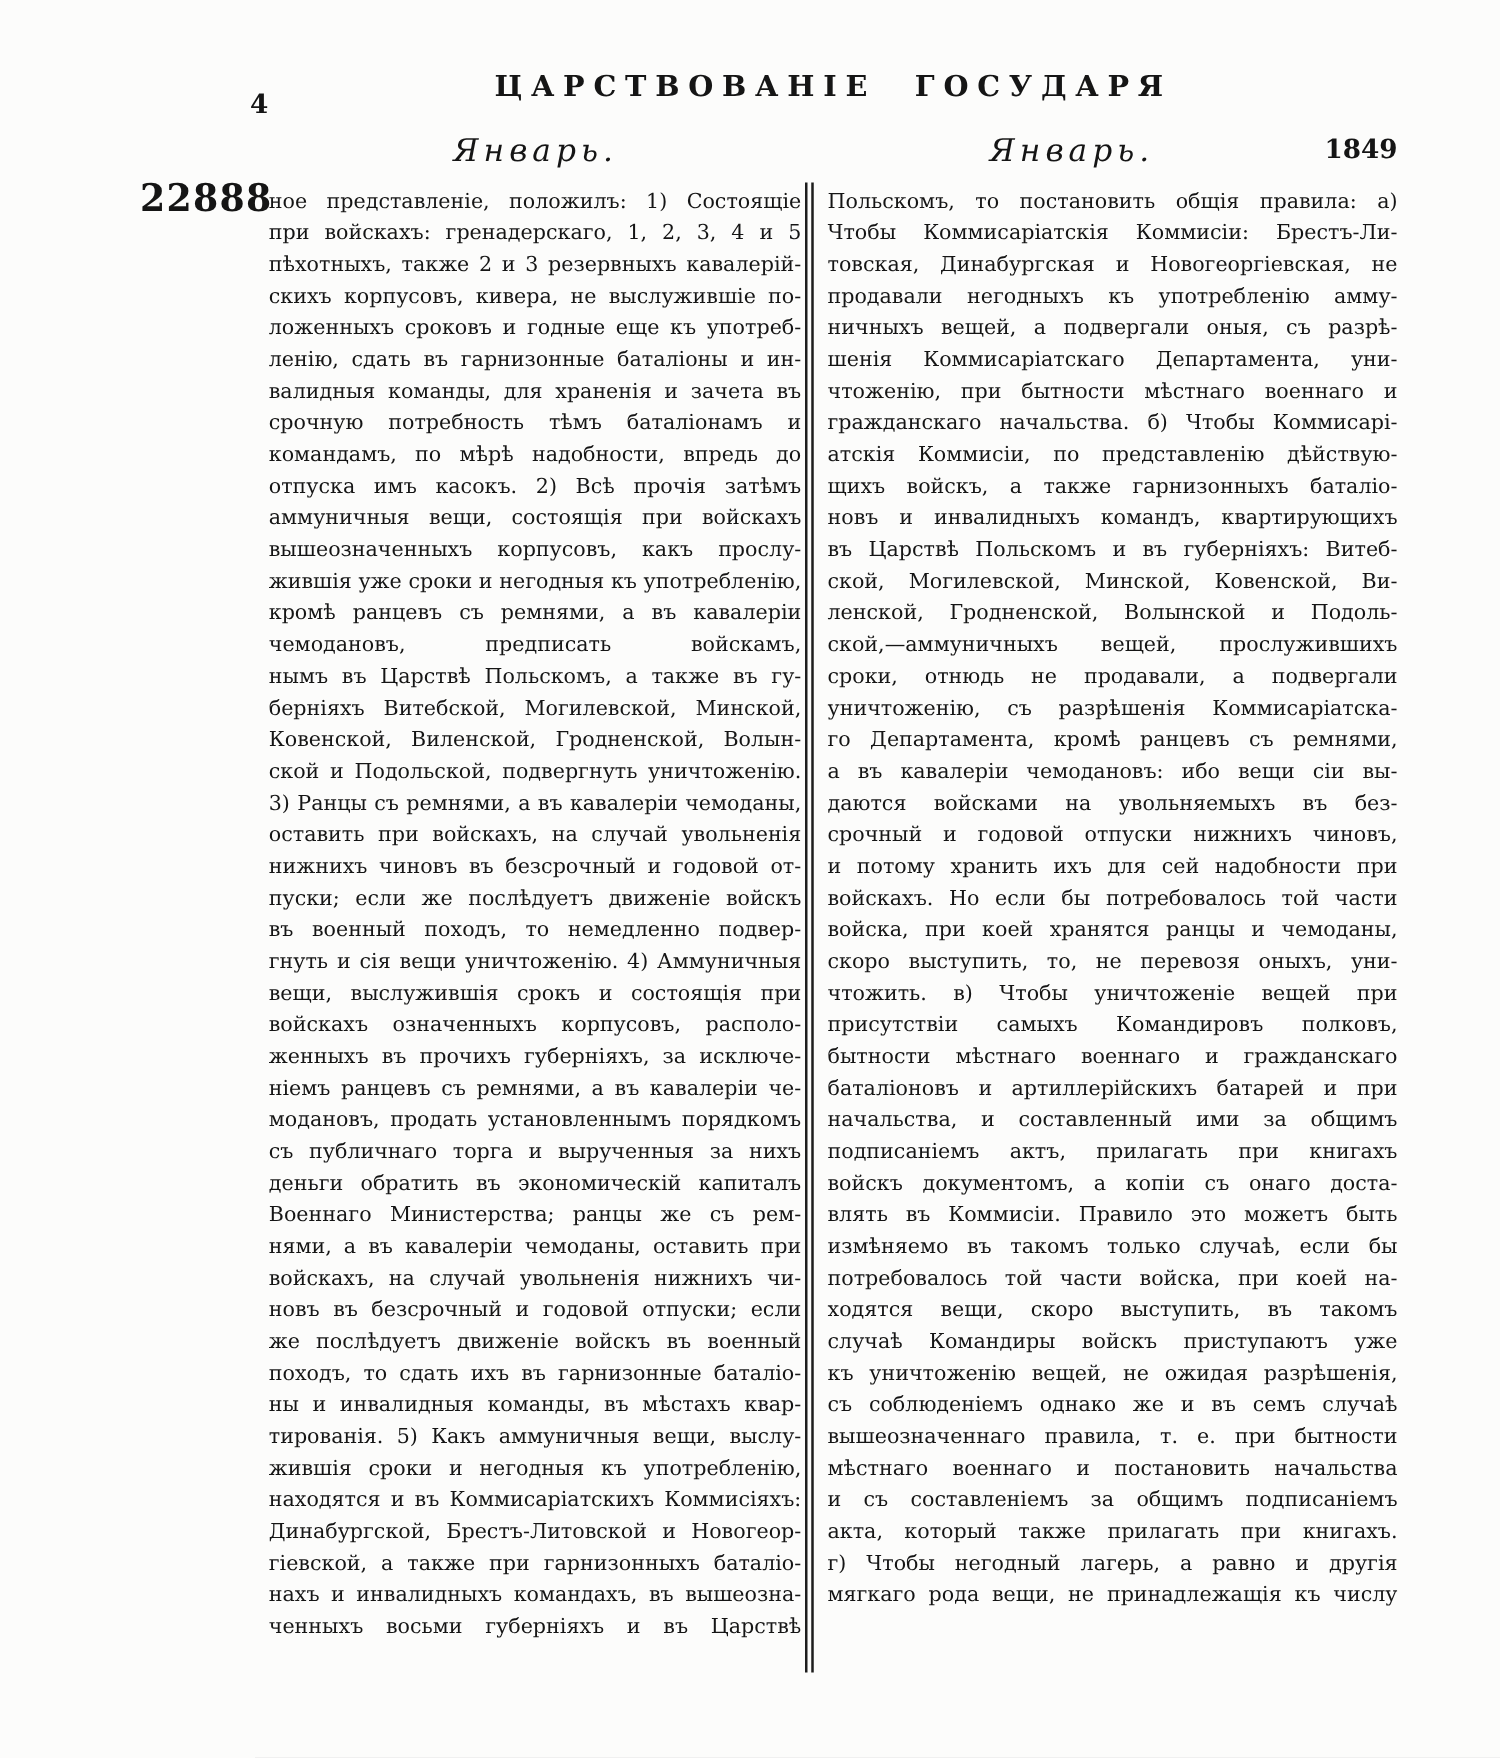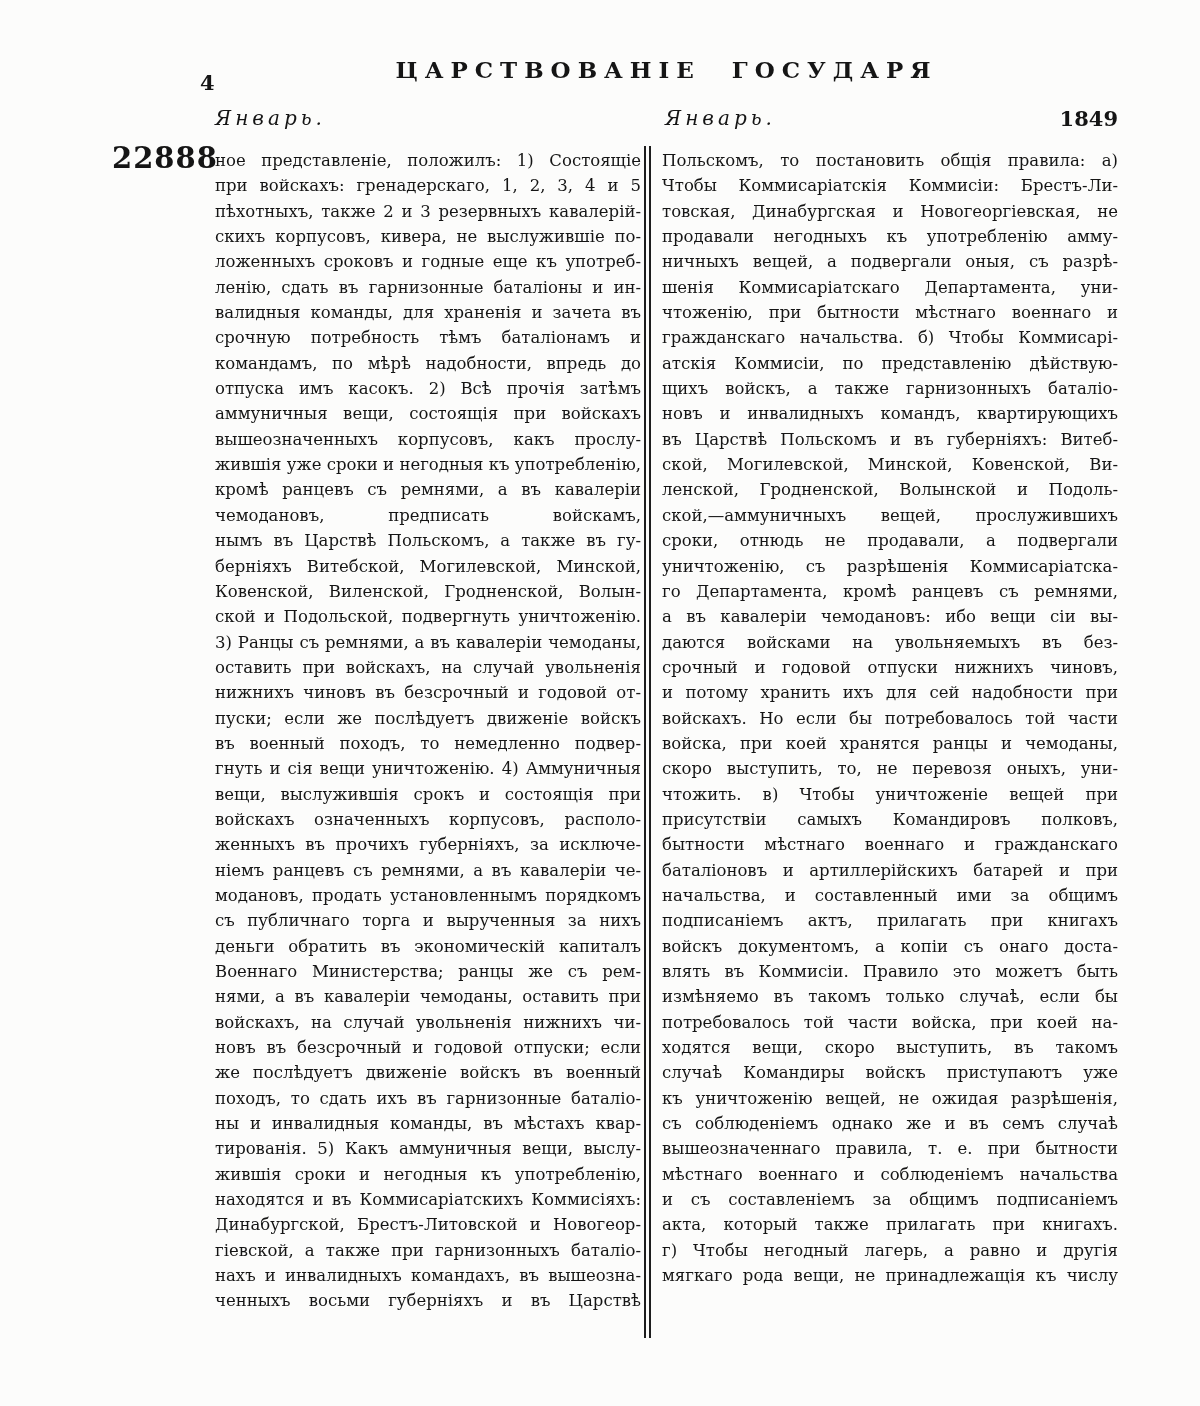--- a/index.html
+++ b/index.html
@@ -29,23 +29,24 @@
     font-size: 23px;
     font-weight: bold;
     letter-spacing: 7px;
     word-spacing: 16px;
     white-space: nowrap;
   }
   .month-row { position: absolute; top: 106px; left: 0; width: 1200px; height: 30px; }
   .month-label {
     position: absolute;
     top: 0;
-    font-size: 20px;
+    font-size: 25px;
     font-style: italic;
     letter-spacing: 4px;
+    text-align: center;
     white-space: nowrap;
   }
   .month-left  { left: 215px; width: 427px; }
   .month-right { left: 665px; width: 385px; }
   .year-label {
     position: absolute;
     top: 0;
     left: 215px;
     width: 903px;
     text-align: right;
@@ -185,20 +186,20 @@
       <div class="line">подписаніемъ актъ, прилагать при книгахъ</div>
       <div class="line">войскъ документомъ, а копіи съ онаго доста-</div>
       <div class="line">влять въ Коммисіи. Правило это можетъ быть</div>
       <div class="line">измѣняемо въ такомъ только случаѣ, если бы</div>
       <div class="line">потребовалось той части войска, при коей на-</div>
       <div class="line">ходятся вещи, скоро выступить, въ такомъ</div>
       <div class="line">случаѣ Командиры войскъ приступаютъ уже</div>
       <div class="line">къ уничтоженію вещей, не ожидая разрѣшенія,</div>
       <div class="line">съ соблюденіемъ однако же и въ семъ случаѣ</div>
       <div class="line">вышеозначеннаго правила, т. е. при бытности</div>
-      <div class="line">мѣстнаго военнаго и соблюденіемъ начальства</div>
+      <div class="line">мѣстнаго военнаго и постановить начальства</div>
       <div class="line">и съ составленіемъ за общимъ подписаніемъ</div>
       <div class="line">акта, который также прилагать при книгахъ.</div>
       <div class="line">г) Чтобы негодный лагерь, а равно и другія</div>
       <div class="line">мягкаго рода вещи, не принадлежащія къ числу</div>
     </div>
 
 </div>
 
 </body></html>

